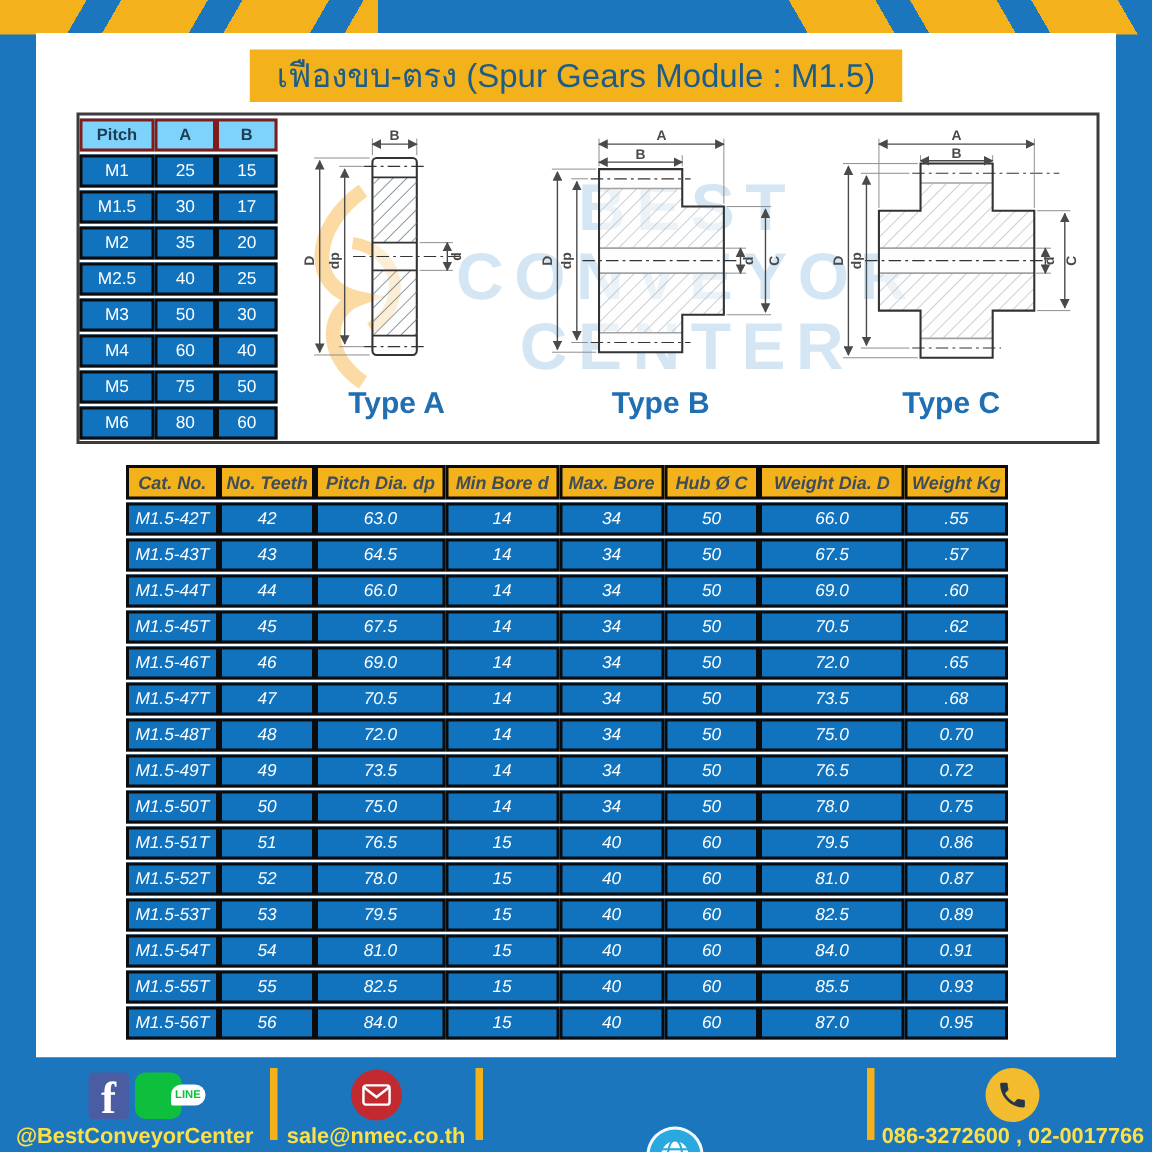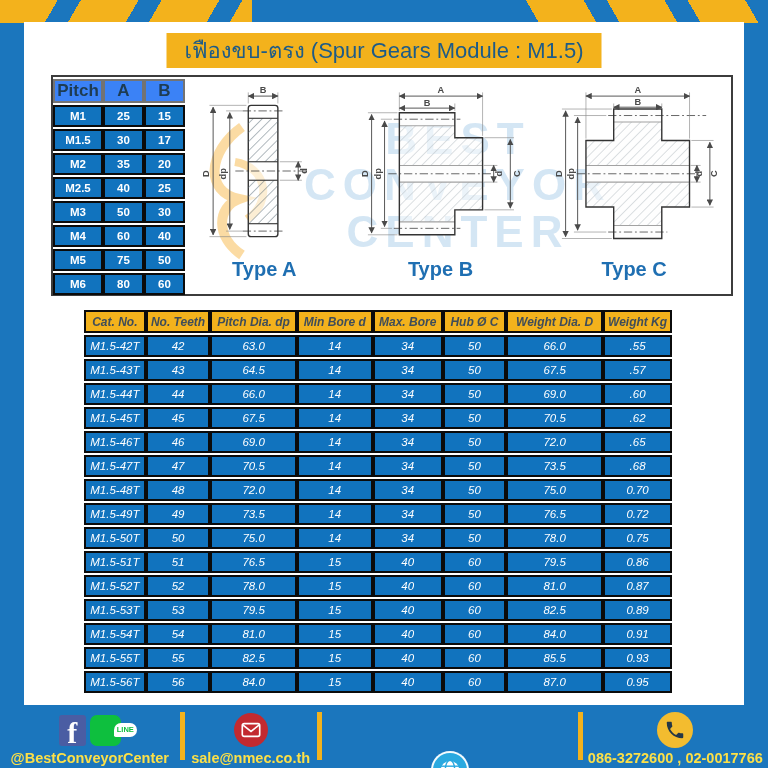--- a/index.html
+++ b/index.html
@@ -20,23 +20,23 @@
     background:#f3b21c;height:35px;line-height:35px;padding:0 18px;white-space:nowrap;
     font-size:22px;font-weight:normal;color:#1d5b88;}
 
   
   .spec-box{position:absolute;left:27px;top:53px;width:682px;height:221px;
     border:2px solid #3c3c3c;display:flex;background:#fff;box-sizing:border-box;}
 
   table{border-collapse:separate;border-spacing:0 2px;table-layout:fixed;}
   th,td{padding:0;text-align:center;vertical-align:middle;overflow:hidden;white-space:nowrap;}
   .pitch-table{width:132px;flex:none;}
-  .pitch-table th{background:#3b82f6;color:#1e3c52;font-size:17px;font-weight:bold;
-    height:18px;border:2px solid #737373;}
-  .pitch-table td{background:#1173be;color:#fff;font-size:11.5px;font-weight:bold;
+  .pitch-table th{background:#7dd3fc;color:#1e3c52;font-size:11px;font-weight:bold;
+    height:18px;border:2px solid #7f1d1d;}
+  .pitch-table td{background:#1173be;color:#fff;font-size:11.5px;font-weight:normal;
     height:18px;border:2px solid #0b0b0b;}
 
   .diagrams{flex:1;position:relative;display:flex;justify-content:space-around;
     align-items:flex-start;padding-top:8px;}
   .watermark{position:absolute;inset:0;display:flex;flex-direction:column;justify-content:center;
     align-items:center;z-index:0;pointer-events:none;overflow:hidden;}
   .watermark div{font-size:44px;font-weight:bold;letter-spacing:7px;line-height:1.06;
     color:rgba(125,178,222,0.33);}
   .wm-logo{position:absolute;left:2px;top:30px;opacity:0.4;z-index:0;pointer-events:none;}
   .diagram{position:relative;z-index:1;display:flex;flex-direction:column;align-items:center;}

